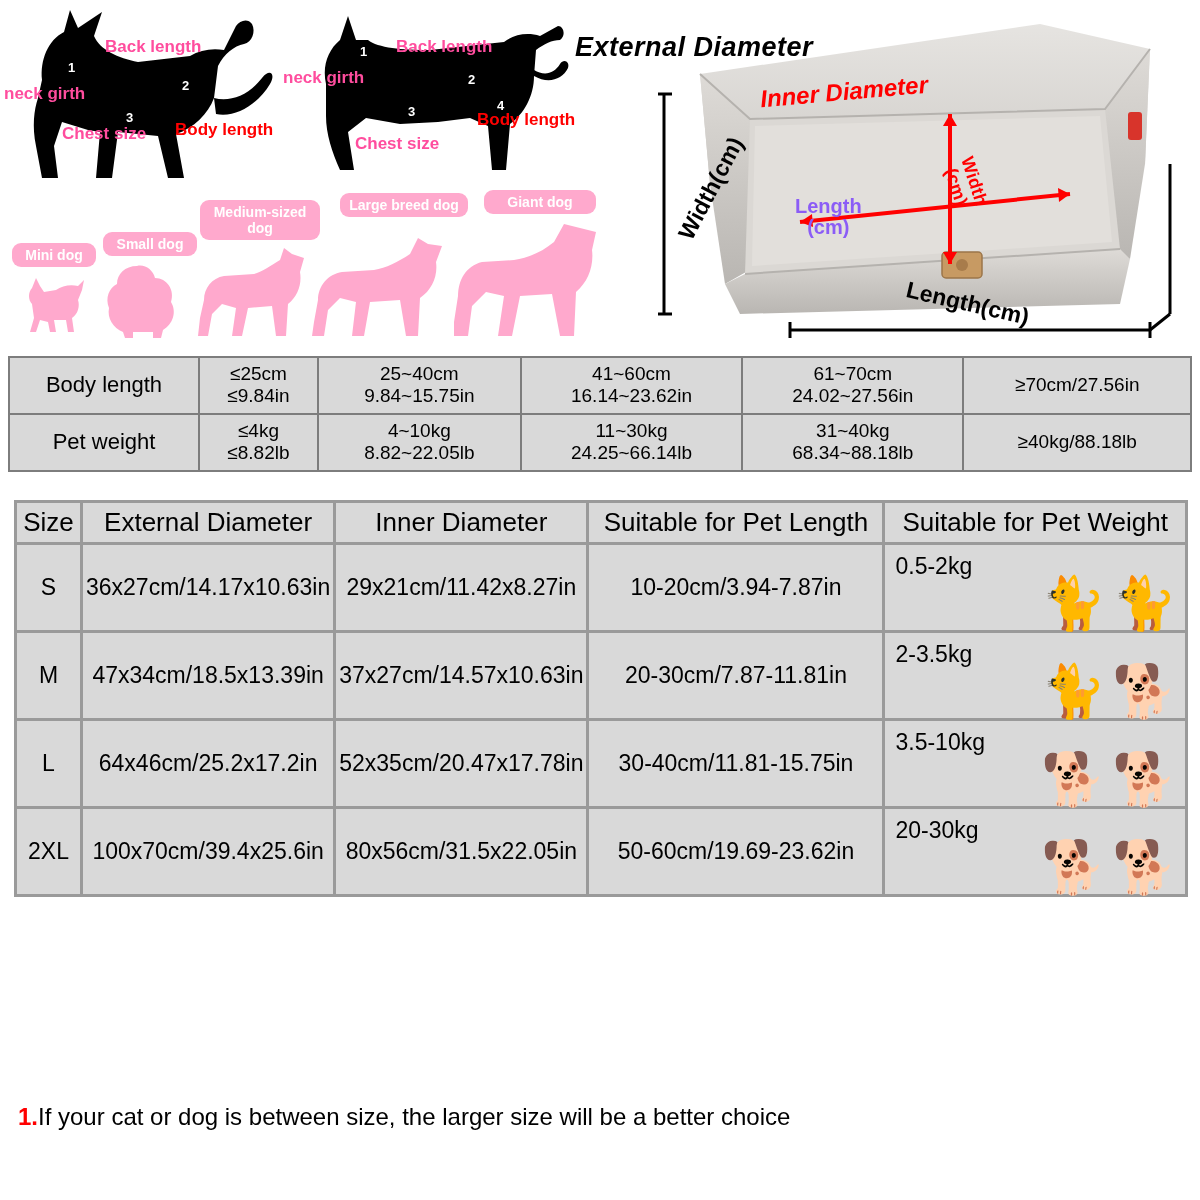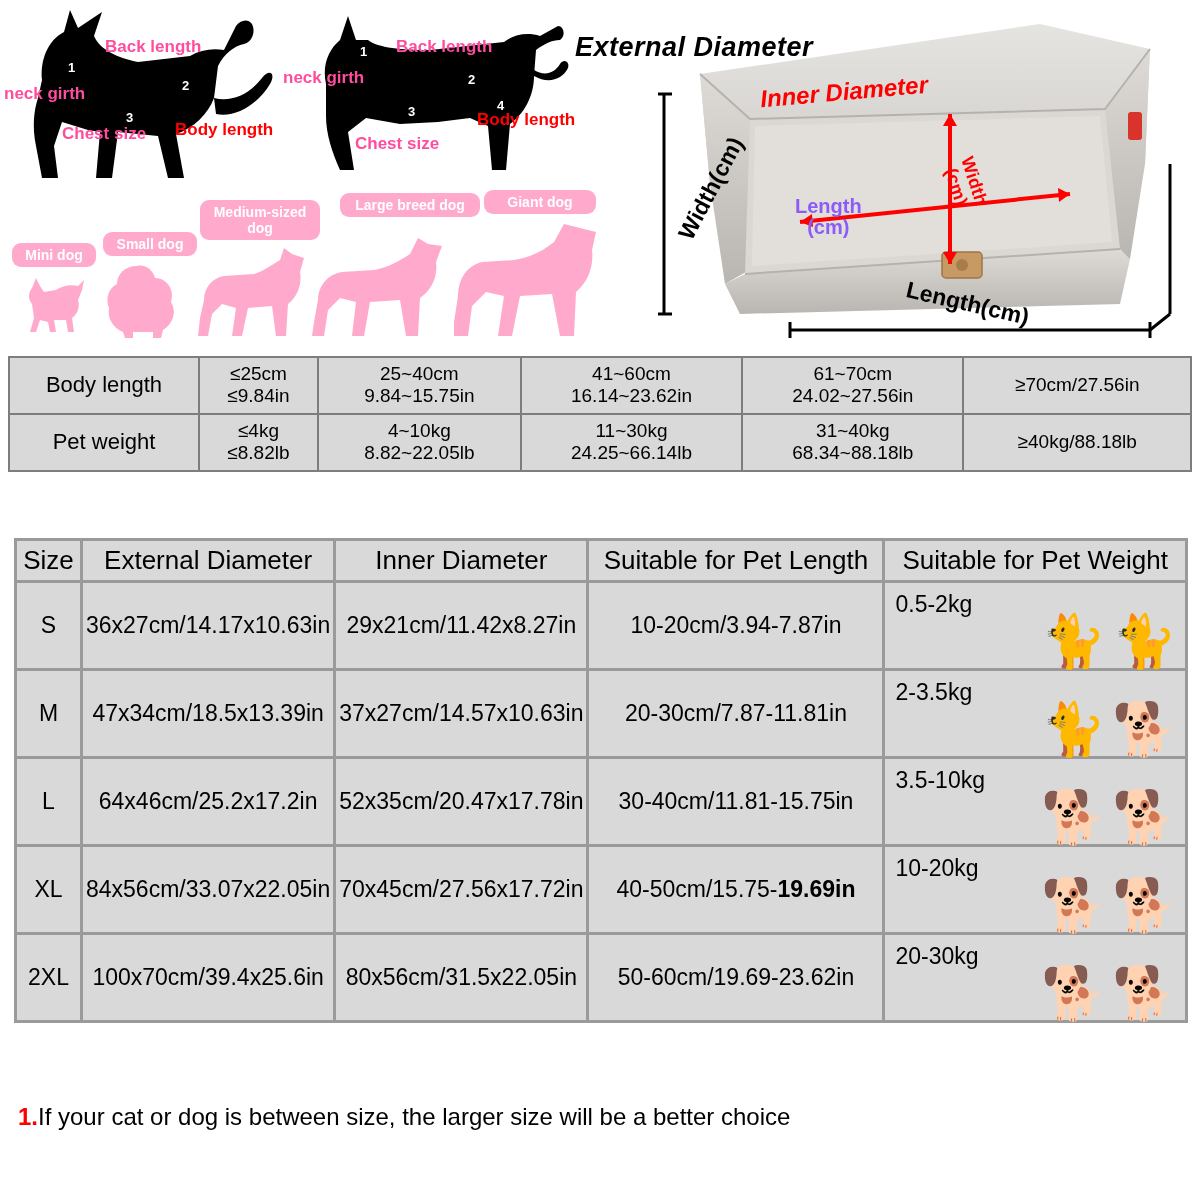--- a/index.html
+++ b/index.html
@@ -93,21 +93,20 @@
   #table1 td.head {
     font-size:22px;
     width:190px;
   }
 
   
   #table2 {
     position:absolute; left:14px; top:500px; width:1174px;
     border-collapse:collapse;
     background:#d9d9d9;
-    margin-top:38px;
   }
   #table2 td, #table2 th {
     border:3px solid #9a9a9a;
     text-align:center;
     font-size:23px;
     padding:4px 3px;
     line-height:1.2;
     font-weight:normal;
     background:#d9d9d9;
   }
@@ -164,21 +163,21 @@
   <span class="meas-num" style="left:408px; top:104px;">3</span>
   <span class="meas-num" style="left:497px; top:98px;">4</span>
   <span class="meas-label" style="left:396px; top:37px;">Back length</span>
   <span class="meas-label" style="left:283px; top:68px;">neck girth</span>
   <span class="meas-label" style="left:355px; top:134px;">Chest size</span>
   <span class="meas-label red" style="left:477px; top:110px;">Body length</span>
 
   <div class="pill" style="left:12px; top:243px; width:84px;">Mini dog</div>
   <div class="pill" style="left:103px; top:232px; width:94px;">Small dog</div>
   <div class="pill" style="left:200px; top:200px; width:120px;">Medium-sized dog</div>
-  <div class="pill" style="left:340px; top:193px; width:140px;">Large breed dog</div>
+  <div class="pill" style="left:340px; top:193px; width:128px;">Large breed dog</div>
   <div class="pill" style="left:484px; top:190px; width:112px;">Giant dog</div>
 
   <svg class="animal-silhouette" style="left:22px; top:278px;" width="70" height="62" viewBox="0 0 70 62">
     <path fill="#ffa9cd" d="M18 8 L14 0 L10 10 C6 14 6 22 10 26 L12 40 L8 54 L14 54 L18 42 L26 44 L28 54 L34 54 L32 42 L44 42 L46 54 L52 54 L50 40 C56 36 58 28 56 22 L60 12 L62 2 L56 8 C48 6 40 8 34 12 L22 14 Z"></path>
   </svg>
   <svg class="animal-silhouette" style="left:103px; top:262px;" width="84" height="78" viewBox="0 0 84 78">
     <path fill="#ffa9cd" d="M34 4 C22 4 14 12 14 22 C6 26 2 36 6 46 C4 56 10 66 20 70 L22 76 L30 76 L30 70 L50 70 L50 76 L58 76 L60 68 C70 62 74 50 68 40 C72 28 64 16 52 16 C50 8 42 2 34 4 Z"></path>
   </svg>
   <svg class="animal-silhouette" style="left:196px; top:248px;" width="122" height="92" viewBox="0 0 122 92">
     <path fill="#ffa9cd" d="M96 6 L88 0 L84 12 C74 18 66 24 58 26 L28 28 C16 30 8 40 8 52 L4 70 L2 88 L12 88 L16 66 L26 56 L40 60 L36 88 L46 88 L52 60 L76 58 L80 88 L90 88 L92 56 C102 48 106 36 104 24 L108 10 Z"></path>
@@ -312,33 +311,20 @@
       <td>30-40cm/11.81-15.75in</td>
       <td class="col-weight weight-cell">
         <span class="weight-txt">3.5-10kg</span>
         <span class="pets">
           <span class="pet-img">🐕</span>
           <span class="pet-img">🐕</span>
         </span>
       </td>
     </tr>
     <tr>
-      <td>XL</td>
-      <td>84x56cm/33.07x22.05in</td>
-      <td>70x45cm/27.56x17.72in</td>
-      <td>40-50cm/15.75-<span class="bold">19.69in</span></td>
-      <td class="col-weight weight-cell">
-        <span class="weight-txt">10-20kg</span>
-        <span class="pets">
-          <span class="pet-img">🐕</span>
-          <span class="pet-img">🐕</span>
-        </span>
-      </td>
-    </tr>
-    <tr>
       <td>2XL</td>
       <td>100x70cm/39.4x25.6in</td>
       <td>80x56cm/31.5x22.05in</td>
       <td>50-60cm/19.69-23.62in</td>
       <td class="col-weight weight-cell">
         <span class="weight-txt">20-30kg</span>
         <span class="pets">
           <span class="pet-img">🐕</span>
           <span class="pet-img">🐕</span>
         </span>

